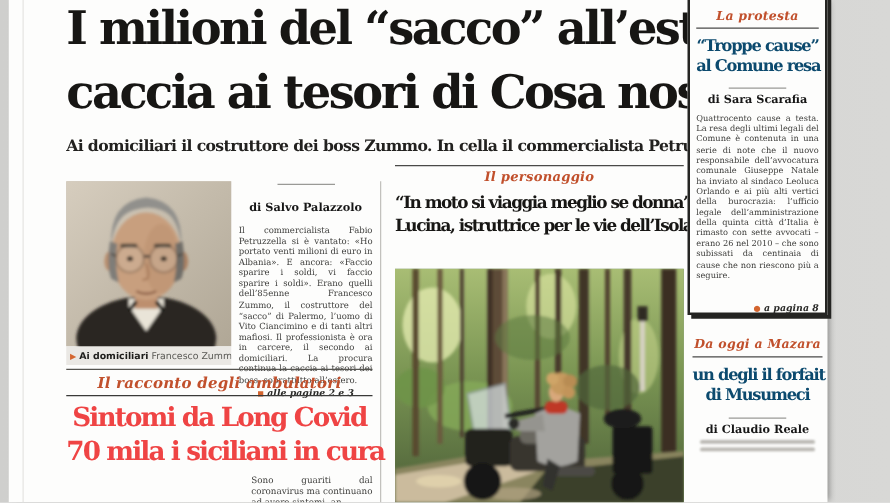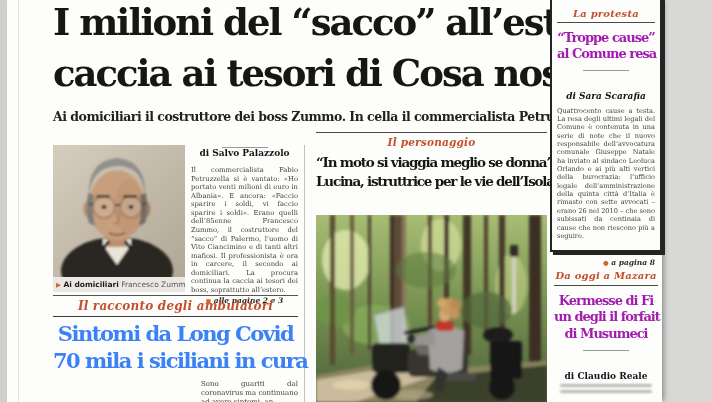--- a/index.html
+++ b/index.html
@@ -43,21 +43,21 @@
   }
   #zummo-fig { position:absolute; left:46px; top:145px; width:132px; }
   #zummo-photo { width:132px; height:132px; display:block; background:#c6bdae; }
   #zummo-caption {
     width:132px; height:15px; background:#eae8e4;
     font-family:"DejaVu Sans", sans-serif; font-size:7.5px; line-height:15px;
     padding-left:3px; color:#1d1d1b; white-space:nowrap; overflow:hidden;
   }
   #zummo-caption .name { font-weight:normal; color:#5a5955; }
   #lead-col { position:absolute; left:184px; top:147px; width:107px; }
-  #lead-col .byline { margin-top:0; }
+  #lead-col .byline { margin-top:14px; }
   #lead-body { margin-top:8px; font-size:6.8px; line-height:1.26; }
   #lead-col .continuation { margin-top:2px;text-align:center; }
 
   
   #v-divider { position:absolute; left:297px; top:145px; width:1px; height:257px; background:#c2c1bd; }
 
   
   #personaggio { position:absolute; left:309px; top:132px; width:231px; }
   #personaggio .rule { border-top:1px solid #4a4a48; }
   #personaggio .kicker { margin-top:4px; font-size:10.5px; }
@@ -71,41 +71,41 @@
   
   #protesta-box {
     position:absolute; left:543px; top:-8px; width:112px; height:260px;
     background:#fdfdfc; border:2px solid #242422;
     box-shadow:3px 3px 0 0 #242422;
     padding:14px 5px 0 5px;
   }
   #protesta-box .rule { margin-top:3px; border-top:1px solid #4a4a48; }
   .side-headline {
     margin-top:7px; text-align:center; font-weight:bold; font-size:13px;
-    line-height:1.25; letter-spacing:-1px; color:#a21caf; white-space:nowrap;
+    line-height:1.25; letter-spacing:-1px; color:#0c4a6e; white-space:nowrap;
   }
   #protesta-box .shortrule { margin-top:7px; }
-  #protesta-box .byline { margin-top:20px;font-style:italic; }
+  #protesta-box .byline { margin-top:4px; }
   #protesta-body { margin-top:6px; font-size:6.6px; }
   #protesta-box .continuation { margin-top:18px; }
 
   #mazara { position:absolute; left:543px; top:270px; width:112px; padding:0 4px; }
   #mazara .rule { margin-top:4px; border-top:1px solid #4a4a48; }
   #mazara .shortrule { margin-top:8px; }
-  #mazara .byline { margin-top:20px; }
+  #mazara .byline { margin-top:4px; }
   .ghost-line { height:3px; background:#b9b7b2; margin:3px 6px 0 6px; filter:blur(1px); border-radius:2px; }
 
   
   #covid-rule1 { position:absolute; left:46px; top:295px; width:245px; border-top:1px solid #55544f; }
   #covid-kicker { position:absolute; left:46px; top:300px; width:245px; font-size:12px; }
   #covid-rule2 { position:absolute; left:46px; top:316px; width:245px; border-top:1px solid #3a3a38; }
   #covid-headline {
     position:absolute; left:46px; top:320px; width:245px; text-align:center;
     font-weight:bold; font-size:21px; line-height:27px; letter-spacing:-1.5px;
-    color:#3b82f6; white-space:nowrap;
+    color:#ef4444; white-space:nowrap;
   }
   #reportage-box {
     position:absolute; left:46px; top:381px; width:136px; height:21px;
     background:#ddeaf0; border-top:2px solid #8fa9b6; padding-top:5px;
   }
   #reportage-box .kicker { font-size:9.5px; }
   #covid-body { position:absolute; left:194px; top:380px; width:97px; }
 </style>
 </head>
 <body>
@@ -263,21 +263,20 @@
       <p class="continuation">
         <span class="marker">●</span>
         <span>a pagina 8</span>
       </p>
     </aside>
 
     <aside id="mazara">
       <div class="kicker">Da oggi a Mazara</div>
       <div class="rule"></div>
       <h3 class="side-headline">
-        <span style="display:block">Kermesse di Fi</span>
         <span style="display:block">un degli il forfait</span>
         <span style="display:block">di Musumeci</span>
       </h3>
       <div class="shortrule"></div>
       <div class="byline">di Claudio Reale</div>
       <div class="ghost-line"></div>
       <div class="ghost-line"></div>
     </aside>
 
     <div id="covid-rule1" class="rule"></div>

